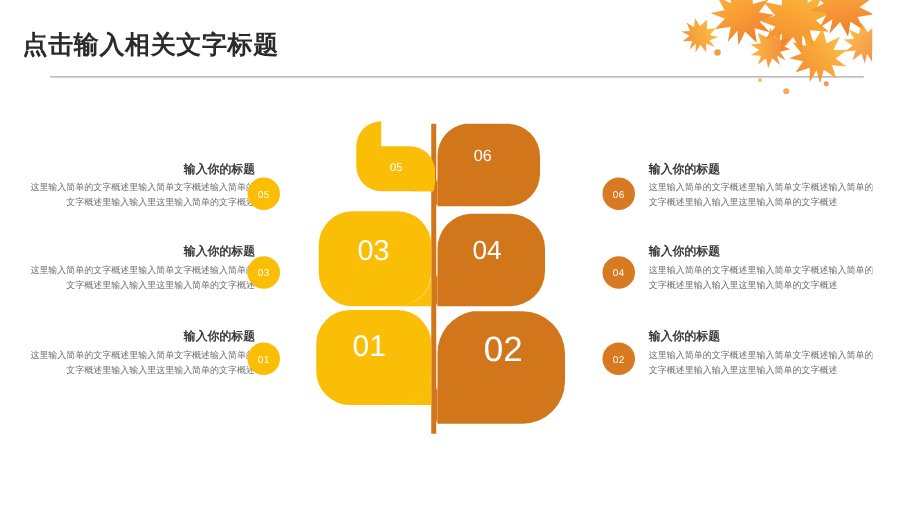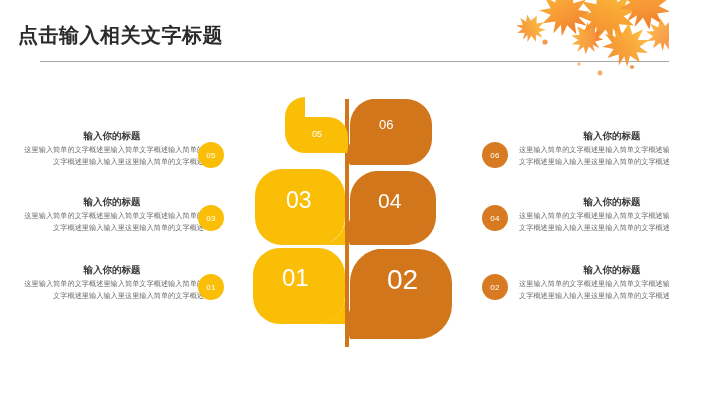--- a/index.html
+++ b/index.html
@@ -15,20 +15,21 @@
     color: #4a4a4a;
     position: relative;
   }
   #slide {
     position: absolute;
     inset: 0;
     width: 669px;
     height: 405px;
     background: #ffffff;
     overflow: hidden;
+    padding-left: 29px;
   }
 
   
   #page-title {
     position: absolute;
     left: 18px;
     top: 22px;
     font-size: 20px;
     font-weight: bold;
     letter-spacing: 0.5px;
@@ -63,21 +64,20 @@
   }
 
   
   .side-item { position: absolute; }
   .side-item .s-title {
     font-size: 9.5px;
     font-weight: bold;
     color: #3a3a3a;
     margin-bottom: 3px;
     line-height: 1.2;
-    text-align: center;
   }
   .side-item .s-desc {
     font-size: 7.2px;
     line-height: 1.55;
     color: #6d6d6d;
   }
   .left-item { text-align: right; width: 184px; left: 20px; }
   .right-item { text-align: left; width: 186px; left: 519px; }
 
   

